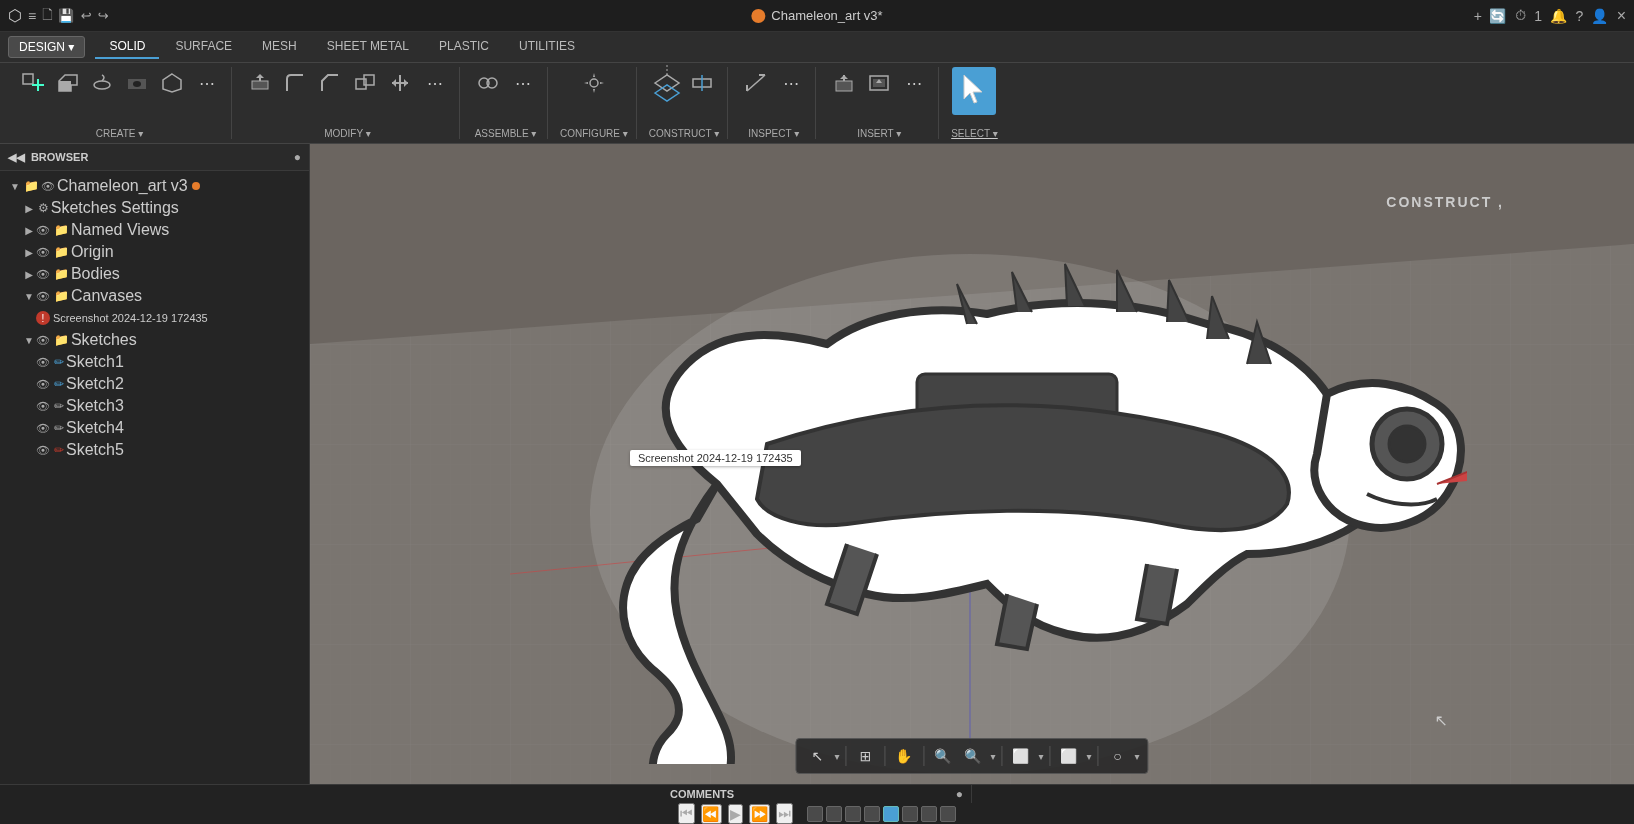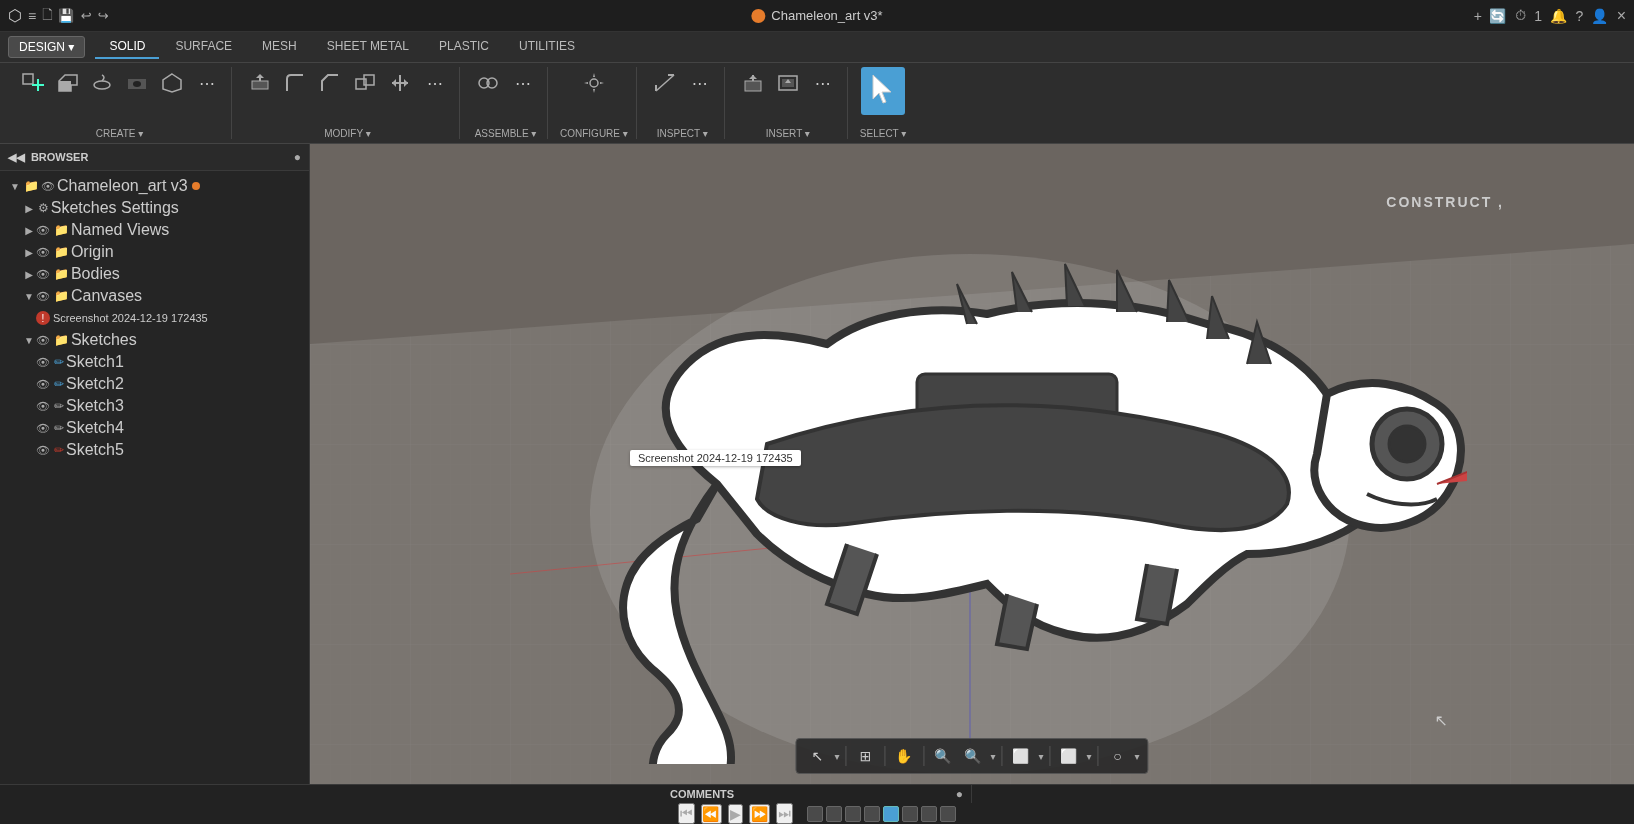--- a/index.html
+++ b/index.html
@@ -71,21 +71,21 @@
     }
     .toolbar-group {
       display: flex;
       flex-direction: column;
       align-items: center;
       border-right: 1px solid #444;
       padding: 0 8px;
       height: 72px;
       justify-content: space-between;
     }
-    .toolbar-group:last-child { border-right: none; }
+    .toolbar-group:last-child { border-right: none; text-decoration: underline; }
     .toolbar-group-icons {
       display: flex;
       gap: 3px;
       align-items: center;
     }
     .toolbar-group-label {
       font-size: 10px;
       color: #aaa;
       display: flex;
       align-items: center;
@@ -393,20 +393,40 @@
               <circle cx="12" cy="12" r="4" fill="none" stroke="#aaa" stroke-width="1.5"></circle>
               <path d="M12 2 L13 6 L11 6 Z M12 22 L13 18 L11 18 Z M2 12 L6 13 L6 11 Z M22 12 L18 13 L18 11 Z" fill="#aaa"></path>
             </svg>
         </button>
       </div>
       <div class="toolbar-group-label">
         <span>CONFIGURE ▾</span>
       </div>
     </div>
 
+    <div class="toolbar-group">
+      <div class="toolbar-group-icons">
+        <button class="tool-icon">
+          <svg width="28" height="48" viewBox="0 0 28 48">
+              <polygon points="2,24 14,16 26,24 14,32" fill="none" stroke="#aaa" stroke-width="1.5"></polygon>
+              <polygon points="2,34 14,26 26,34 14,42" fill="none" stroke="#4a9fd4" stroke-width="1.5"></polygon>
+              <line x1="14" y1="16" x2="14" y2="6" stroke="#aaa" stroke-width="1" stroke-dasharray="2,2"></line>
+            </svg>
+        </button>
+        <button class="tool-icon">
+          <svg width="24" height="24" viewBox="0 0 24 24">
+              <rect x="3" y="8" width="18" height="8" fill="none" stroke="#aaa" stroke-width="1.5"></rect>
+              <line x1="12" y1="4" x2="12" y2="20" stroke="#4a9fd4" stroke-width="1.5"></line>
+            </svg>
+        </button>
+      </div>
+      <div class="toolbar-group-label">
+        <span>CONSTRUCT ▾</span>
+      </div>
+    </div>
 
     <div class="toolbar-group">
       <div class="toolbar-group-icons">
         <button class="tool-icon">
           <svg width="24" height="24" viewBox="0 0 24 24">
               <line x1="3" y1="20" x2="21" y2="4" stroke="#aaa" stroke-width="1.5"></line>
               <line x1="3" y1="20" x2="3" y2="14" stroke="#aaa" stroke-width="2"></line>
               <line x1="21" y1="4" x2="15" y2="4" stroke="#aaa" stroke-width="2"></line>
             </svg>
         </button>

